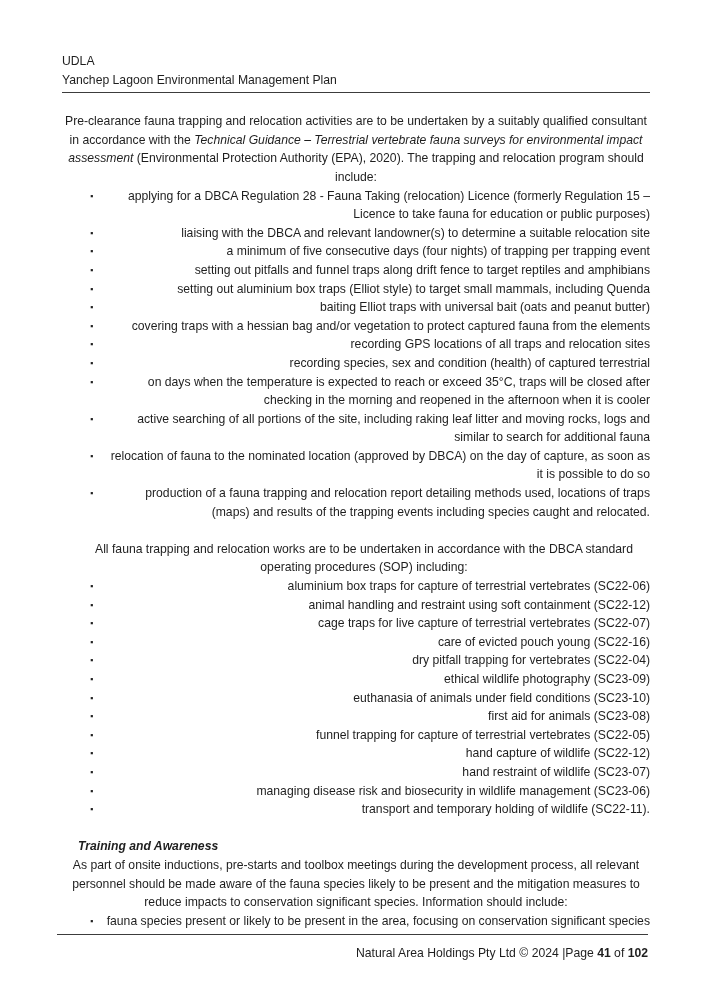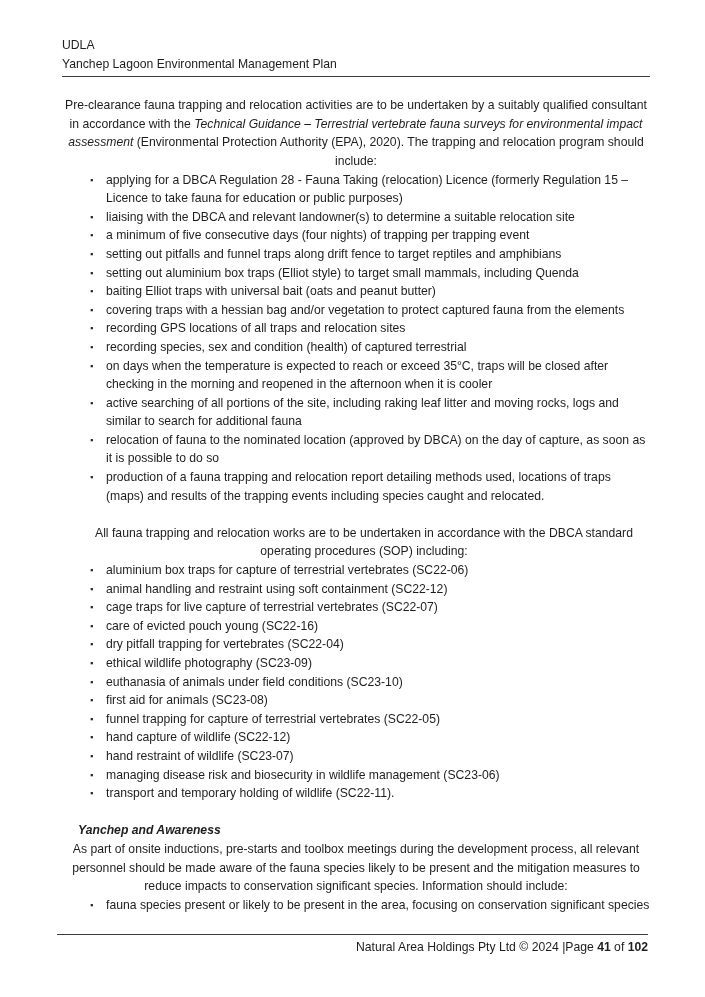--- a/index.html
+++ b/index.html
@@ -23,51 +23,52 @@
   .content{
     position:absolute;
     left:62px;
     top:36px;
     width:588px;
   }
   header{
     border-bottom:1px solid var(--rule-color);
     padding-bottom:3px;
     margin-bottom:19px;
+    margin-top:16px;
   }
   .hdr-line{white-space:nowrap;}
   .para{text-align:center;}
   .para em{font-style:italic;}
   .spaced{margin-top:18.6px;margin-left:16px;}
   ul.bullets{
     list-style:none;
   }
   ul.bullets li{
     display:flex;
     align-items:flex-start;
   }
   ul.bullets .bullet{
     flex:0 0 16px;
     margin-left:28px;
     font-size:9px;
     line-height:18.6px;
   }
-  ul.bullets .li-text{flex:1;}
+  ul.bullets .li-text{flex:1;text-align:right;}
   h3.subheading{
     font-size:12.2px;
     font-weight:bold;
     font-style:italic;
   }
   .footer{
     position:absolute;
     left:57px;
     right:57px;
     top:934px;
     border-top:1px solid var(--rule-color);
-    padding-top:3px;
+    padding-top:9px;
     text-align:right;
   }
   .footer strong{font-weight:bold;}
 </style>
 </head>
 <body>
 
 <div class="page">
   <div class="content">
 
@@ -184,21 +185,21 @@
           <li>
             <span class="bullet">▪</span>
             <span class="li-text">managing disease risk and biosecurity in wildlife management (SC23-06)</span>
           </li>
           <li>
             <span class="bullet">▪</span>
             <span class="li-text">transport and temporary holding of wildlife (SC22-11).</span>
           </li>
         </ul>
 
-      <h3 class="subheading spaced">Yanchep and Awareness</h3>
+      <h3 class="subheading spaced">Training and Awareness</h3>
 
       <p class="para">As part of onsite inductions, pre-starts and toolbox meetings during the development process, all relevant personnel should be made aware of the fauna species likely to be present and the mitigation measures to reduce impacts to conservation significant species. Information should include:</p>
 
       <ul class="bullets">
           <li>
             <span class="bullet">▪</span>
             <span class="li-text">fauna species present or likely to be present in the area, focusing on conservation significant species</span>
           </li>
         </ul>
     </main>

